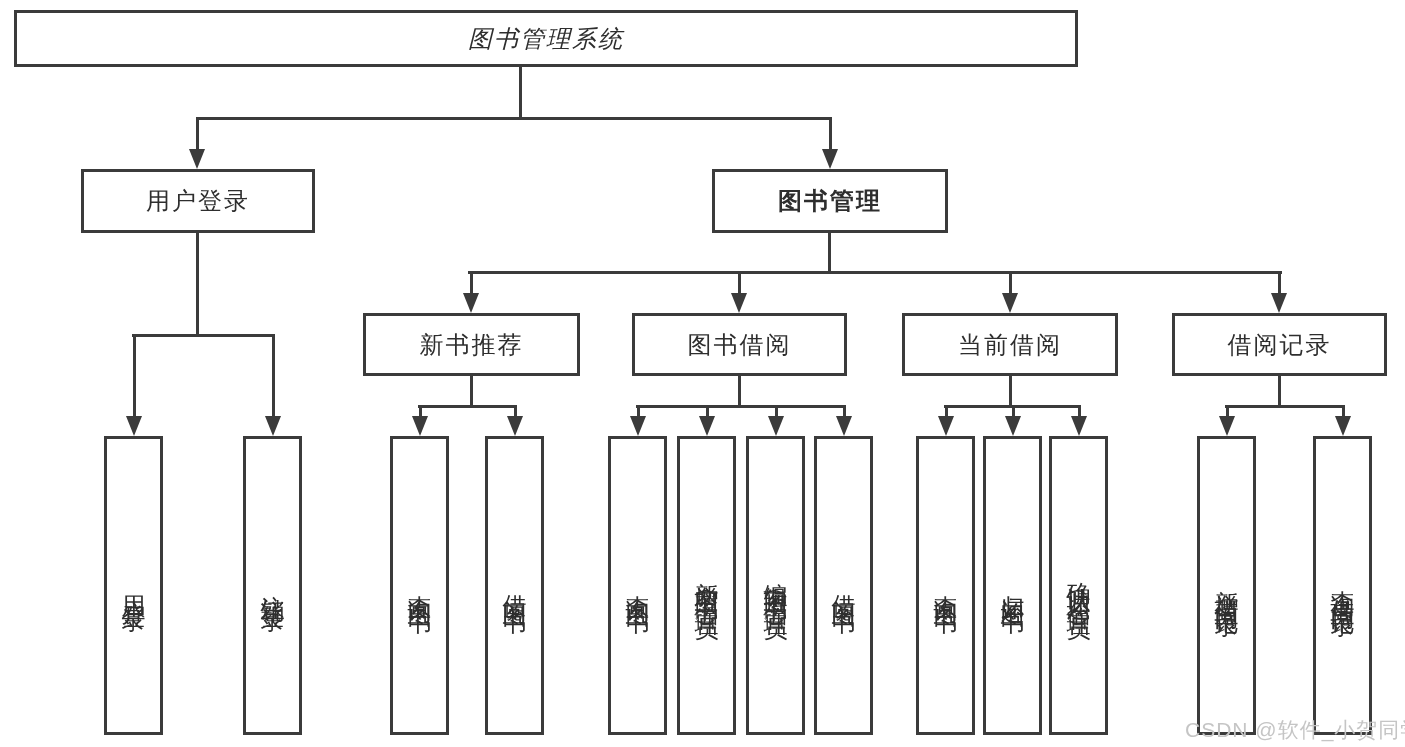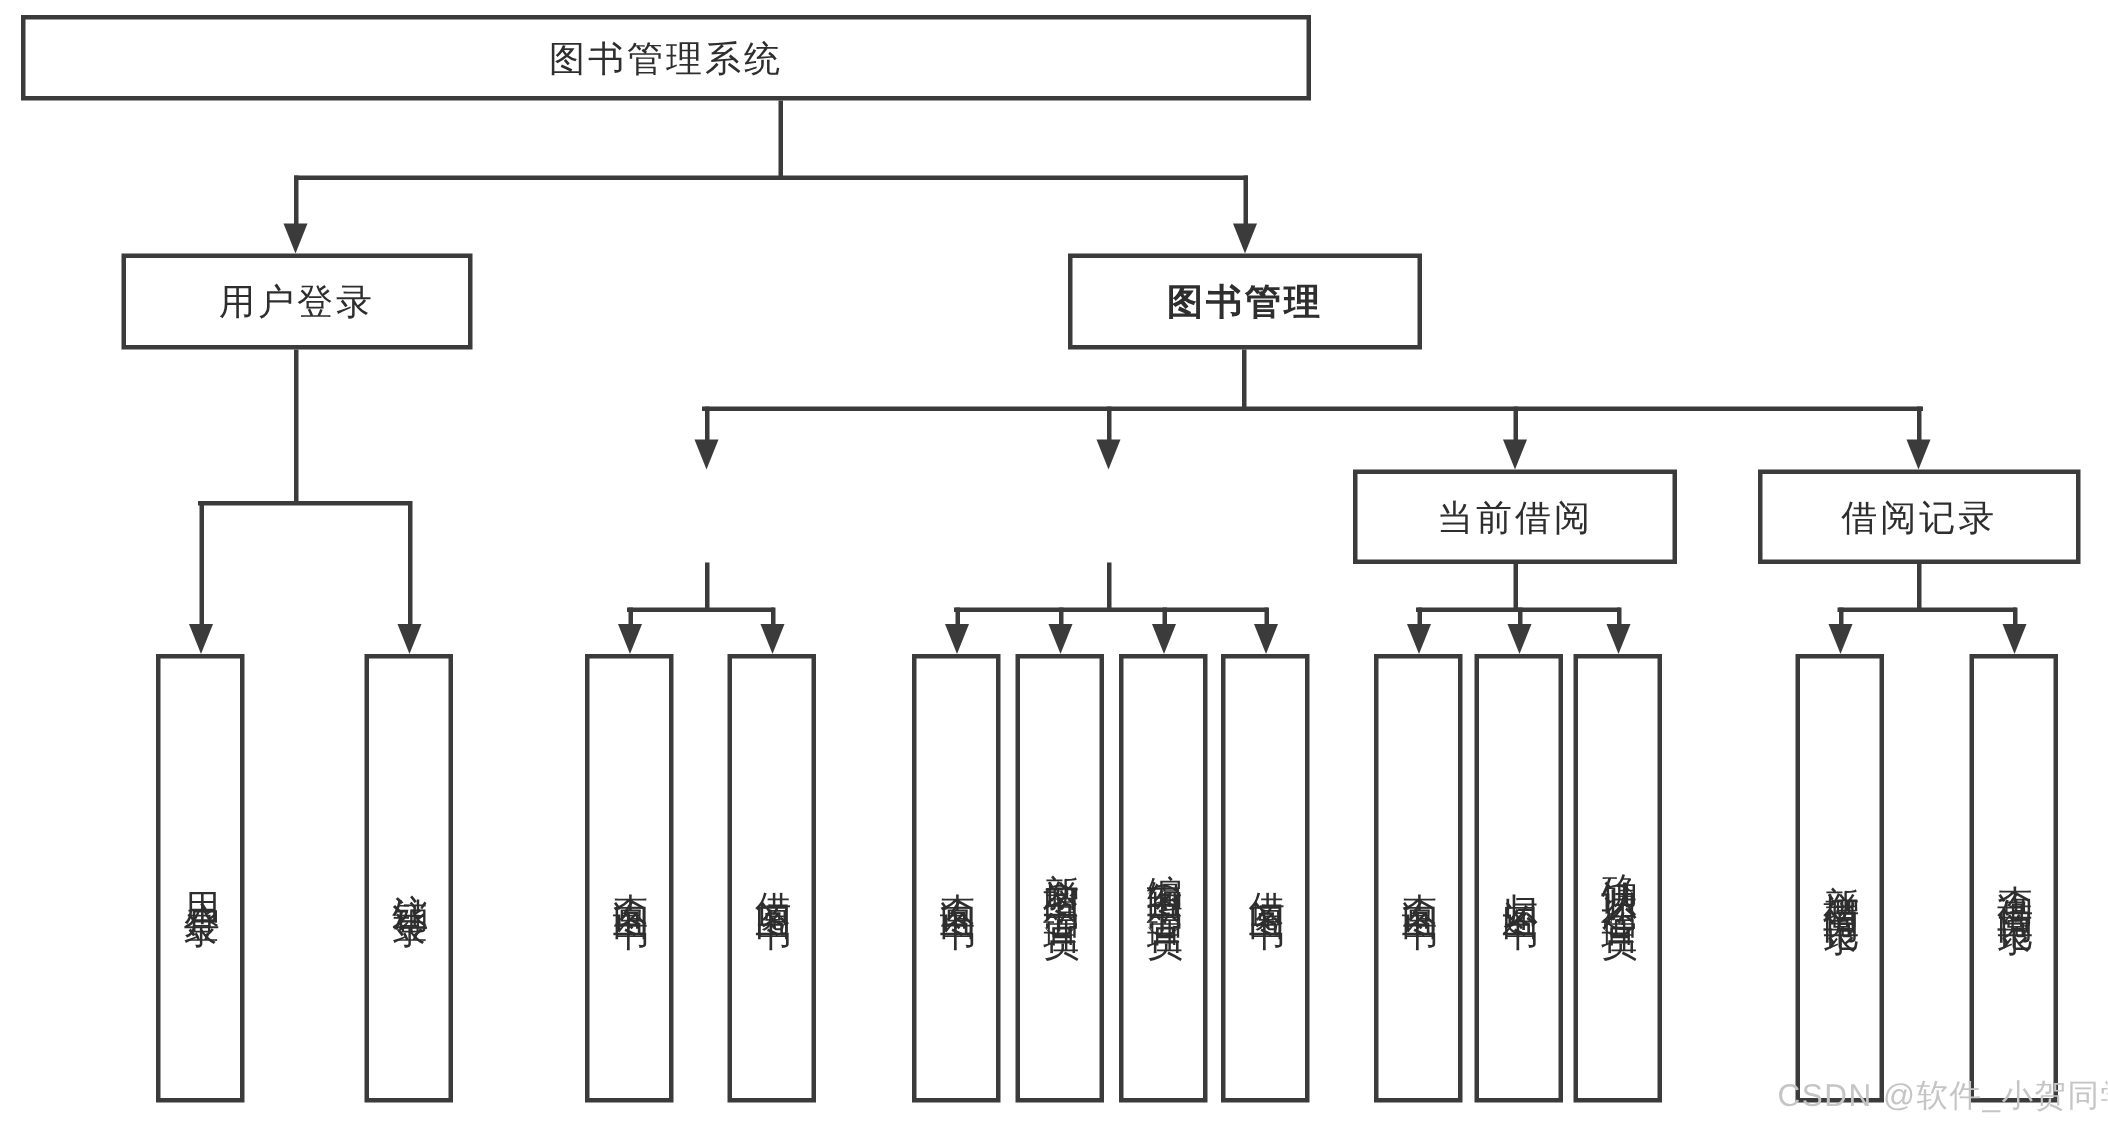--- a/index.html
+++ b/index.html
@@ -101,31 +101,37 @@
   <div class="line" style="left:944px;top:405px;width:136px;height:3px;"></div>
   <div class="arrow" style="left:938px;top:405px;height:31px;"></div>
   <div class="arrow" style="left:1005px;top:405px;height:31px;"></div>
   <div class="arrow" style="left:1071px;top:405px;height:31px;"></div>
 
   <div class="line" style="left:1278px;top:375px;width:3px;height:32px;"></div>
   <div class="line" style="left:1225px;top:405px;width:119px;height:3px;"></div>
   <div class="arrow" style="left:1219px;top:405px;height:31px;"></div>
   <div class="arrow" style="left:1335px;top:405px;height:31px;"></div>
 
-  <div class="box" style="left:14px;top:10px;width:860px;height:57px;">
+  <div class="box" style="left:14px;top:10px;width:1064px;height:57px;font-style:italic;">
     <span class="hlabel">图书管理系统</span>
   </div>
 
   <div class="box" style="left:81px;top:169px;width:234px;height:64px;">
     <span class="hlabel">用户登录</span>
   </div>
   <div class="box" style="left:712px;top:169px;width:236px;height:64px;font-weight:bold;">
     <span class="hlabel">图书管理</span>
   </div>
 
+  <div class="box" style="left:363px;top:313px;width:217px;height:63px;">
+    <span class="hlabel">新书推荐</span>
+  </div>
+  <div class="box" style="left:632px;top:313px;width:215px;height:63px;">
+    <span class="hlabel">图书借阅</span>
+  </div>
   <div class="box" style="left:1172px;top:313px;width:215px;height:63px;">
     <span class="hlabel">借阅记录</span>
   </div>
   <div class="box" style="left:902px;top:313px;width:216px;height:63px;">
     <span class="hlabel">当前借阅</span>
   </div>
 
   <div class="box leaf" style="left:104px;">
     <span class="vtext">用户登录</span>
   </div>

